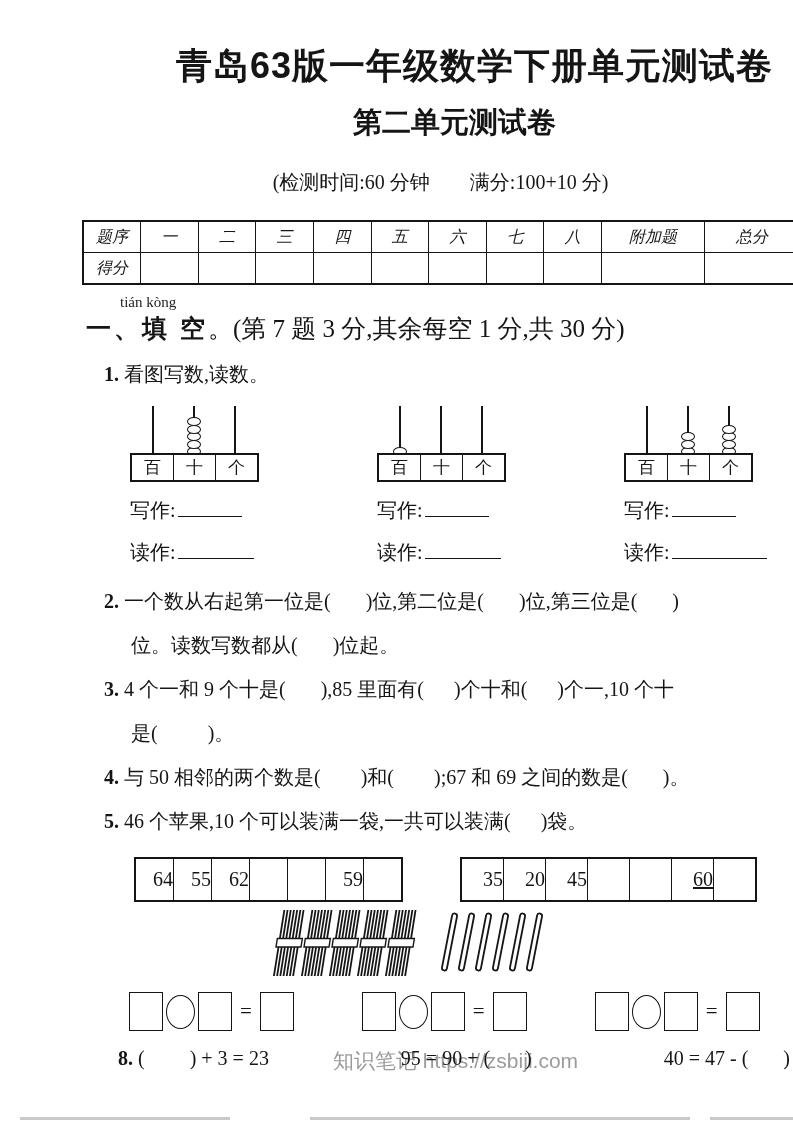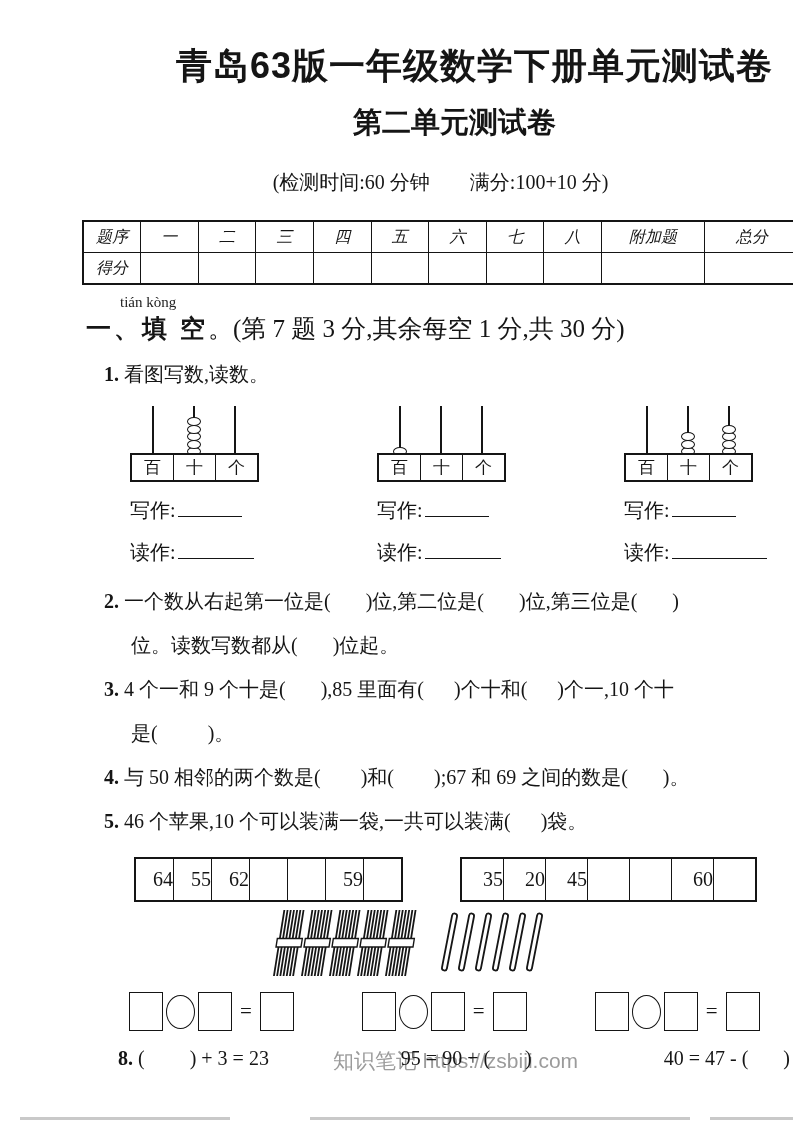--- a/index.html
+++ b/index.html
@@ -224,21 +224,21 @@
         </tbody>
       </table>
       <table class="seq-table">
         <tbody>
           <tr>
             <td style="width: 41px;">35</td>
             <td style="width: 41px;">20</td>
             <td style="width: 41px;">45</td>
             <td style="width: 41px;"></td>
             <td style="width: 41px;"></td>
-            <td style="width: 41px;">60</td>
+            <td style="width: 41px; text-decoration: underline;">60</td>
             <td style="width: 41px;"></td>
           </tr>
         </tbody>
       </table>
     </div>
 
   <div class="sticks"><svg width="285" height="78">
         <g transform="translate(16,0) skewX(-9)">
           <line x1="0" x2="0" y1="4" y2="70" stroke="#161616" stroke-width="1.8"></line>
           <line x1="3.2" x2="3.2" y1="4" y2="70" stroke="#161616" stroke-width="1.8"></line>

